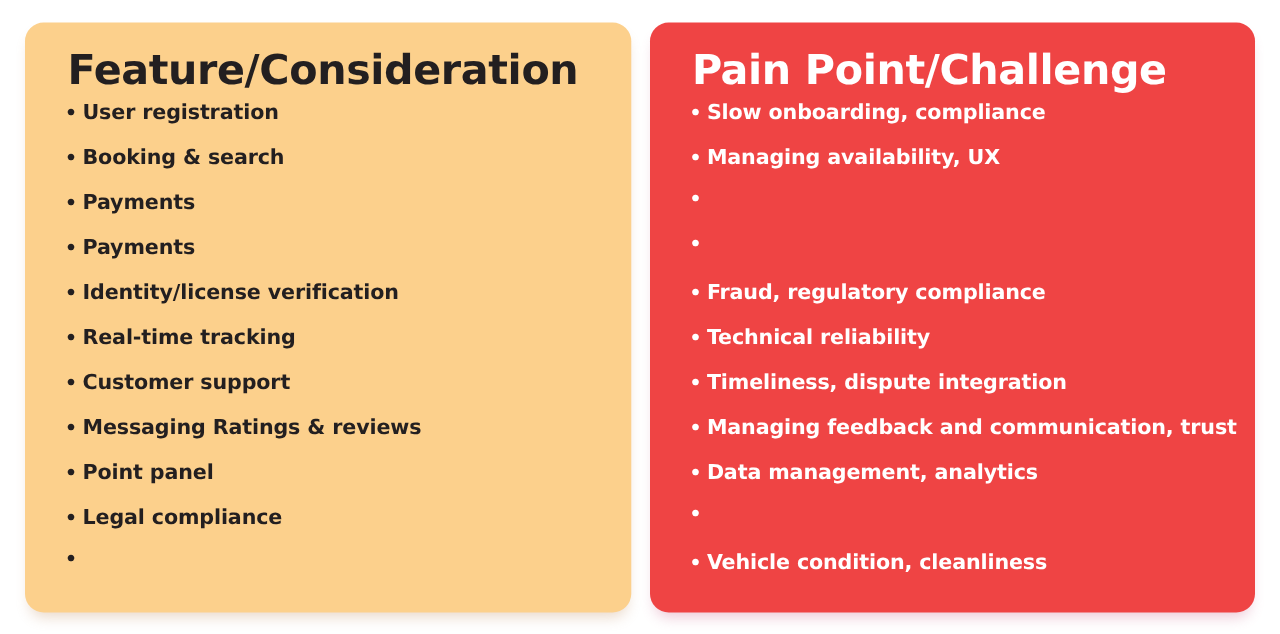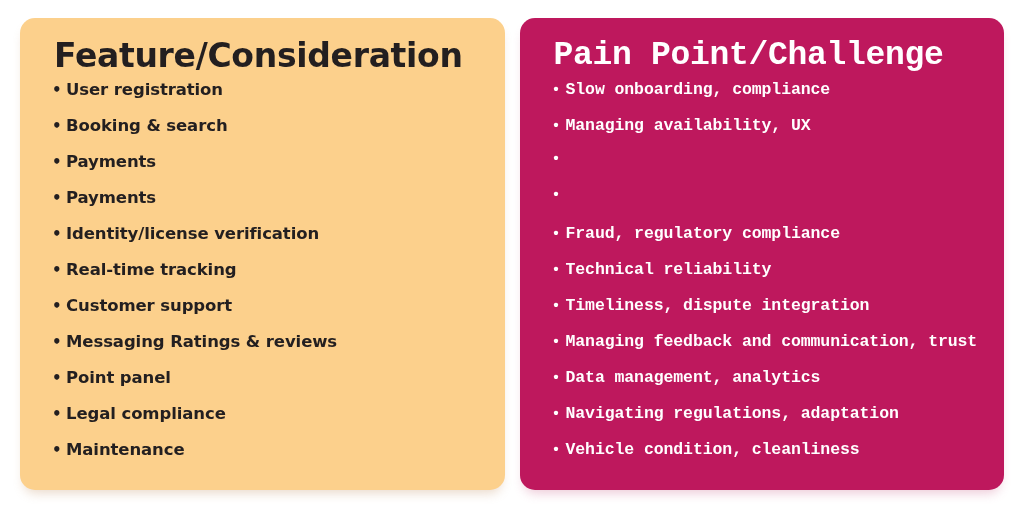--- a/index.html
+++ b/index.html
@@ -33,23 +33,22 @@
     flex-direction: column;
     overflow: hidden;
   }
 
   .card--features {
     background: #fcd08c;
     box-shadow: 0 7px 11px -4px rgba(190, 140, 95, 0.33);
   }
 
   .card--pains {
-    background: #be185d;
+    background: #ef4444;
     box-shadow: 0 7px 11px -4px rgba(200, 90, 135, 0.33);
-    font-family: Liberation Mono, monospace;
   }
 
   .card-title {
     font-size: 33px;
     font-weight: bold;
     letter-spacing: -0.3px;
     line-height: 1.1;
     margin: 0 0 6px 20px;
     white-space: nowrap;
   }
@@ -133,21 +132,20 @@
       <li>
         <span class="bullet">•</span>
         <span class="item-text">Point panel</span>
       </li>
       <li>
         <span class="bullet">•</span>
         <span class="item-text">Legal compliance</span>
       </li>
       <li>
         <span class="bullet">•</span>
-        <span class="item-text">Maintenance</span>
       </li>
     </ul>
   </section>
 
   <section class="card card--pains">
     <h2 class="card-title">Pain Point/Challenge</h2>
     <ul class="card-list">
       <li>
         <span class="bullet">•</span>
         <span class="item-text">Slow onboarding, compliance</span>
@@ -177,21 +175,20 @@
       <li>
         <span class="bullet">•</span>
         <span class="item-text">Managing feedback and communication, trust</span>
       </li>
       <li>
         <span class="bullet">•</span>
         <span class="item-text">Data management, analytics</span>
       </li>
       <li>
         <span class="bullet">•</span>
-        <span class="item-text">Navigating regulations, adaptation</span>
       </li>
       <li>
         <span class="bullet">•</span>
         <span class="item-text">Vehicle condition, cleanliness</span>
       </li>
     </ul>
   </section>
 
 </div>
 

